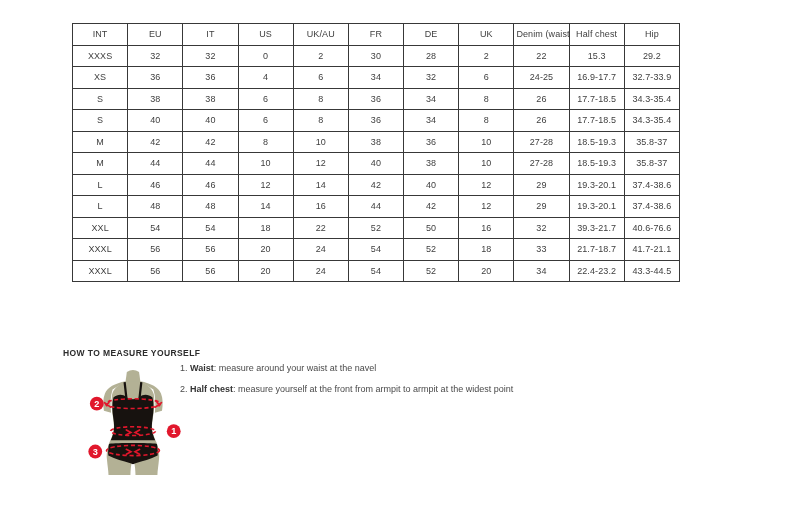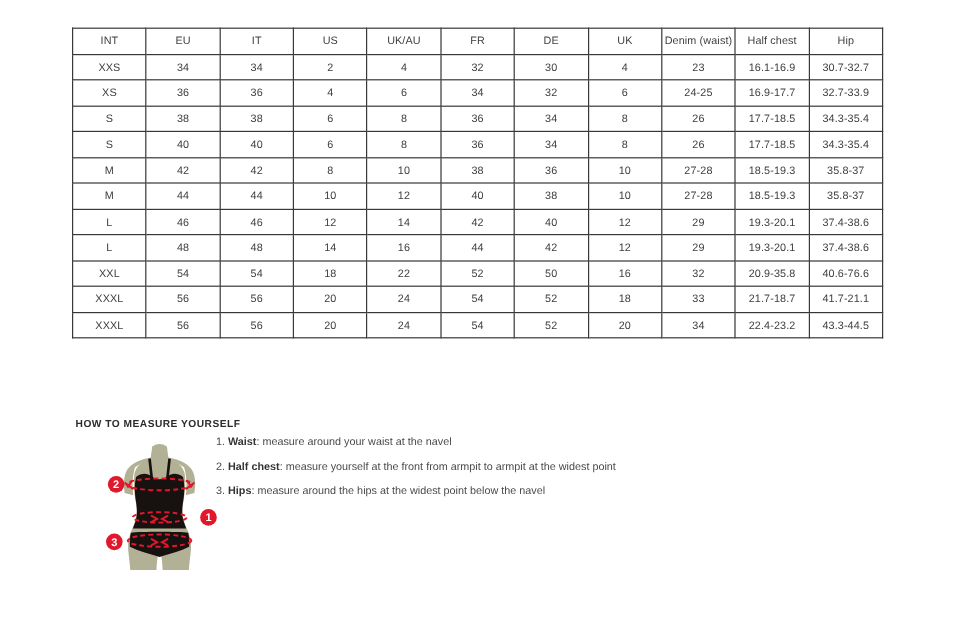--- a/index.html
+++ b/index.html
@@ -11,23 +11,23 @@
   .page {
     position: relative;
     width: 798px;
     height: 519px;
     background: #ffffff;
     overflow: hidden;
   }
   
   table.size-table {
     position: absolute;
-    left: 60px;
+    left: 72px;
     top: 23px;
-    width: 676px;
+    width: 608px;
     border-collapse: collapse;
     table-layout: fixed;
     font-size: 9px;
     color: var(--text-dark, #3e3e3e);
   }
   table.size-table th,
   table.size-table td {
     border: 1px solid var(--table-border, #383838);
     text-align: center;
     vertical-align: middle;
@@ -87,31 +87,31 @@
           <th>FR</th>
           <th>DE</th>
           <th>UK</th>
           <th>Denim (waist)</th>
           <th>Half chest</th>
           <th>Hip</th>
         </tr>
     </thead>
     <tbody id="table-body">
         <tr>
-          <td>XXS</td>
-          <td>34</td>
-          <td>34</td>
+          <td>XXXS</td>
+          <td>32</td>
+          <td>32</td>
+          <td>0</td>
           <td>2</td>
-          <td>4</td>
-          <td>32</td>
           <td>30</td>
-          <td>4</td>
-          <td>23</td>
-          <td>16.1-16.9</td>
-          <td>30.7-32.7</td>
+          <td>28</td>
+          <td>2</td>
+          <td>22</td>
+          <td>15.3</td>
+          <td>29.2</td>
         </tr>
         <tr>
           <td>XS</td>
           <td>36</td>
           <td>36</td>
           <td>4</td>
           <td>6</td>
           <td>34</td>
           <td>32</td>
           <td>6</td>
@@ -200,21 +200,21 @@
         <tr>
           <td>XXL</td>
           <td>54</td>
           <td>54</td>
           <td>18</td>
           <td>22</td>
           <td>52</td>
           <td>50</td>
           <td>16</td>
           <td>32</td>
-          <td>20.9-35.8</td>
+          <td>39.3-21.7</td>
           <td>40.6-76.6</td>
         </tr>
         <tr>
           <td>XXXL</td>
           <td>56</td>
           <td>56</td>
           <td>20</td>
           <td>24</td>
           <td>54</td>
           <td>52</td>
@@ -317,19 +317,15 @@
 
   <ol class="measure-list">
     <li>
       <span>1.</span>
       <b>Waist</b><span>: measure around your waist at the navel</span>
     </li>
     <li>
       <span>2.</span>
       <b>Half chest</b><span>: measure yourself at the front from armpit to armpit at the widest point</span>
     </li>
-    <li>
-      <span>3.</span>
-      <b>Hips</b><span>: measure around the hips at the widest point below the navel</span>
-    </li>
   </ol>
 
 </div>
 
 </body></html>

